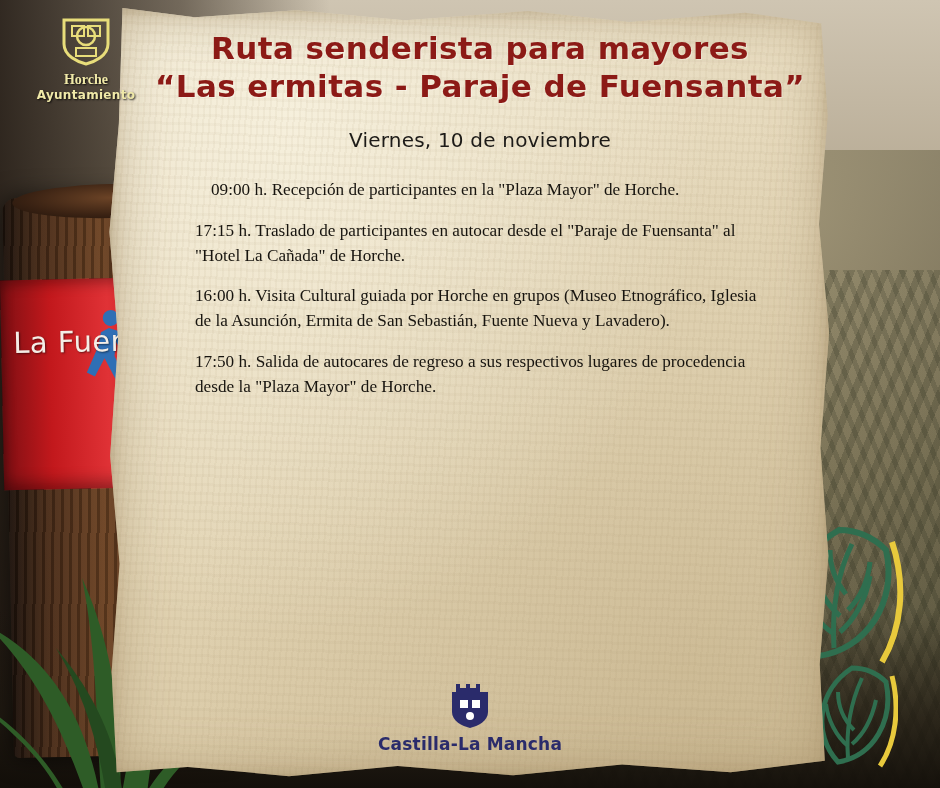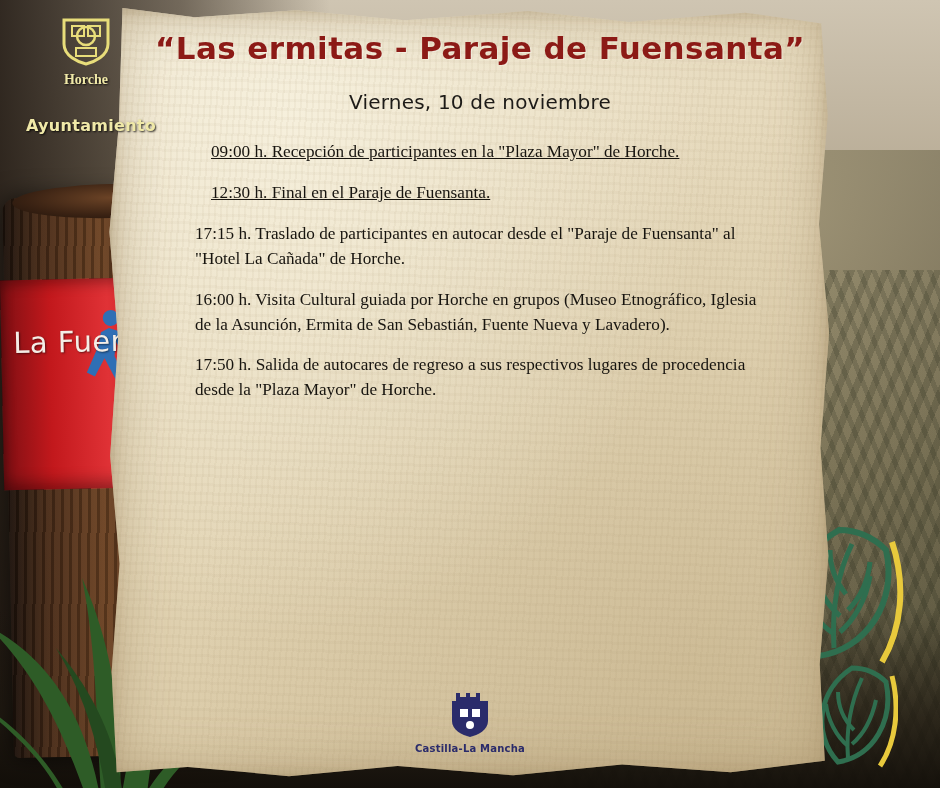--- a/index.html
+++ b/index.html
@@ -175,55 +175,54 @@
     width: 570px;
   }
   .agenda-item {
     font-family: "Liberation Serif", serif;
     font-size: 17.2px;
     line-height: 1.45;
     color: #17140f;
     margin-bottom: 16px;
     text-align: left;
   }
-  .agenda-item.indent { padding-left: 16px; text-decoration: underline; }
+  .agenda-item.indent { padding-left: 16px; }
 
   
   .horche-logo {
     position: absolute;
     left: 26px; top: 16px;
     width: 120px;
     text-align: center;
   }
   .horche-name {
     font-family: Liberation Serif, serif;
     font-weight: bold;
     font-size: 14px;
     color: #f0e9a8;
     margin-top: 2px;
     text-shadow: 1px 1px 2px rgba(0,0,0,.8);
   }
   .horche-sub {
     font-family: "DejaVu Sans", sans-serif;
     font-weight: bold;
-    font-size: 16px;
+    font-size: 12px;
     color: #f0e9a8;
     letter-spacing: .3px;
     text-shadow: 1px 1px 2px rgba(0,0,0,.8);
-    margin-top: 28px;
   }
   .clm-logo {
     position: absolute;
     left: 0; right: 0; bottom: 34px;
     text-align: center;
   }
   .clm-name {
     font-family: "DejaVu Sans", sans-serif;
     font-weight: bold;
-    font-size: 10px;
+    font-size: 17px;
     color: #2a2b6b;
     letter-spacing: .2px;
   }
 </style>
 </head>
 <body>
 
 <div id="poster">
 
   <div class="bg-sky"></div>
@@ -293,27 +292,27 @@
     </svg>
   </div>
 
   <div class="parchment">
     <div class="parchment-grain"></div>
     <div class="parchment-edge"></div>
   </div>
 
   <div class="content">
     <div class="title">
+      <span>Ruta senderista para mayores</span>
       <span class="l2">“Las ermitas - Paraje de Fuensanta”</span>
     </div>
     <div class="subtitle">Viernes, 10 de noviembre</div>
 
     <div class="agenda">
       <div class="agenda-item indent">09:00 h. Recepción de participantes en la "Plaza Mayor" de Horche.</div>
-      <div class="agenda-item indent">12:30 h. Final en el Paraje de Fuensanta.</div>
       <div class="agenda-item">17:15 h. Traslado de participantes en autocar desde el "Paraje de Fuensanta" al "Hotel La Cañada" de Horche.</div>
       <div class="agenda-item">16:00 h. Visita Cultural guiada por Horche en grupos (Museo Etnográfico, Iglesia de la Asunción, Ermita de San Sebastián, Fuente Nueva y Lavadero).</div>
       <div class="agenda-item">17:50 h. Salida de autocares de regreso a sus respectivos lugares de procedencia desde la "Plaza Mayor" de Horche.</div>
     </div>
   </div>
 
   <div class="horche-logo">
     <svg width="56" height="50" viewBox="0 0 56 50" xmlns="http://www.w3.org/2000/svg">
       <path d="M6 4 H50 V28 C50 40 36 46 28 48 C20 46 6 40 6 28 Z" fill="none" stroke="#e8dd7a" stroke-width="3"></path>
       <circle cx="28" cy="20" r="9" fill="none" stroke="#e8dd7a" stroke-width="2.5"></circle>

